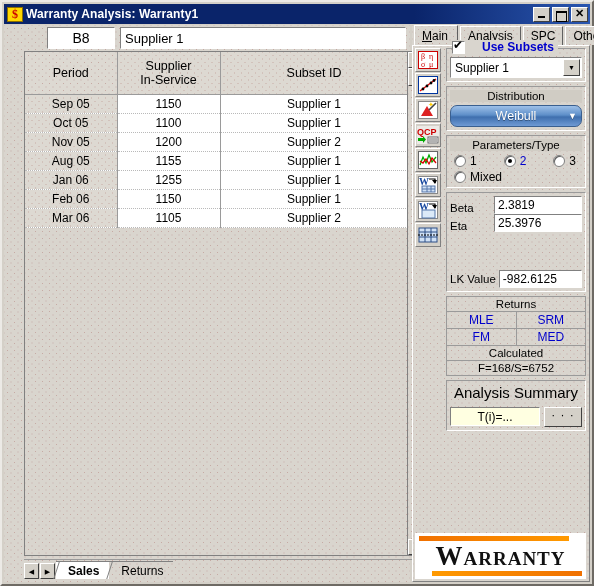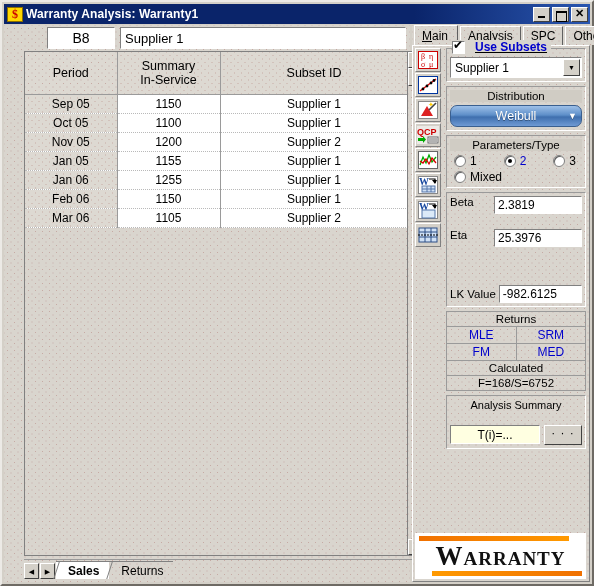--- a/index.html
+++ b/index.html
@@ -219,22 +219,22 @@
 
   .group {
     border: 1px solid #fff; border-top-color: #9a9a9a; border-left-color: #9a9a9a;
     margin-bottom: 4px; padding: 3px;
     position: relative;
   }
   .grp-title {
     font-size: 11.5px; color: #000; text-align: center; margin-bottom: 3px;
     background-color: #d0ccc4;
   }
-  .chk-row { display: flex; align-items: center; gap: 10px; margin: -11px 0 3px 2px;
-    background-color: #d9d5ce; width: fit-content; padding-right: 4px; text-decoration: underline; }
+  .chk-row { display: flex; align-items: center; gap: 17px; margin: -11px 0 3px 2px;
+    background-color: #d9d5ce; width: fit-content; padding-right: 4px; }
   .checkbox {
     width: 13px; height: 13px; background: #fff;
     border: 1px solid #808080; border-right-color: #fff; border-bottom-color: #fff;
     position: relative;
   }
   .checkbox.checked::after {
     content: "\2714"; position: absolute; left: 0px; top: -3px;
     font-size: 12px; color: #000; line-height: 1;
   }
   .chk-label { font-size: 12px; color: #0000cc; font-weight: bold; }
@@ -268,21 +268,21 @@
     width: 12px; height: 12px; border-radius: 50%; background: #fff;
     border: 1px solid #808080; box-shadow: inset 1px 1px 0 #606060, inset -1px -1px 0 #fff;
     position: relative;
   }
   .radio.on::after {
     content: ""; position: absolute; left: 3px; top: 3px;
     width: 4px; height: 4px; border-radius: 50%; background: #000;
   }
   .radio-lbl-sel { color: #0000cc; }
 
-  .fieldrow { display: flex; align-items: flex-start; gap: 4px; margin-bottom: 15px; }
+  .fieldrow { display: flex; align-items: flex-end; gap: 4px; margin-bottom: 0; }
   .flabel { font-size: 11.5px; color: #000; width: 40px; }
   .finput {
     flex: 1; height: 18px; background: #fff;
     border: 1px solid #808080; border-right-color: #fff; border-bottom-color: #fff;
     font-size: 12px; color: #000; display: flex; align-items: center; padding-left: 3px;
   }
   .lkrow { display: flex; align-items: center; gap: 3px; margin-top: 38px; }
   .lk-label { font-size: 11.5px; color: #000; }
 
   .settings-box { border: 1px solid #9a9a9a; }
@@ -295,21 +295,21 @@
     flex: 1; text-align: center; font-size: 12px; color: #0000cc;
     padding: 1px 0; border-right: 1px solid #9a9a9a;
   }
   .scell:last-child { border-right: none; }
   .srow-full {
     text-align: center; font-size: 11.5px; color: #000; padding: 1px 0;
     border-bottom: 1px solid #9a9a9a;
   }
   .srow-full:last-child { border-bottom: none; }
 
-  .summary-head { font-size: 11px; text-align: center; margin-bottom: 14px; }
+  .summary-head { font-size: 15px; text-align: center; margin-bottom: 6px; }
   .summary-row { display: flex; gap: 4px; align-items: stretch; }
   .summary-field {
     flex: 1; height: 19px; background: #ffffe1;
     border: 1px solid #808080; border-right-color: #fff; border-bottom-color: #fff;
     display: flex; align-items: center; justify-content: center;
     font-size: 12px; color: #000;
   }
   .dots-btn {
     width: 38px; background: #d4d0c8;
     border: 1px solid #fff; border-right-color: #404040; border-bottom-color: #404040;
@@ -364,21 +364,21 @@
       <table class="sheet">
         <colgroup>
           <col class="col-period">
             <col class="col-qty">
             <col class="col-subset">
         </colgroup>
         <thead>
           <tr>
             <th>Period</th>
             <th>
-              <div>Summary</div>
+              <div>Supplier</div>
               <div>In-Service</div>
             </th>
             <th>Subset ID</th>
           </tr>
         </thead>
         <tbody>
           <tr>
             <td class="period">Sep 05</td>
             <td>1150</td>
             <td>Supplier 1</td>
@@ -387,21 +387,21 @@
             <td class="period">Oct 05</td>
             <td>1100</td>
             <td>Supplier 1</td>
           </tr>
           <tr>
             <td class="period">Nov 05</td>
             <td>1200</td>
             <td>Supplier 2</td>
           </tr>
           <tr>
-            <td class="period">Jan 05</td>
+            <td class="period">Aug 05</td>
             <td>1155</td>
             <td>Supplier 1</td>
           </tr>
           <tr>
             <td class="period">Jan 06</td>
             <td>1255</td>
             <td>Supplier 1</td>
           </tr>
           <tr>
             <td class="period">Feb 06</td>

